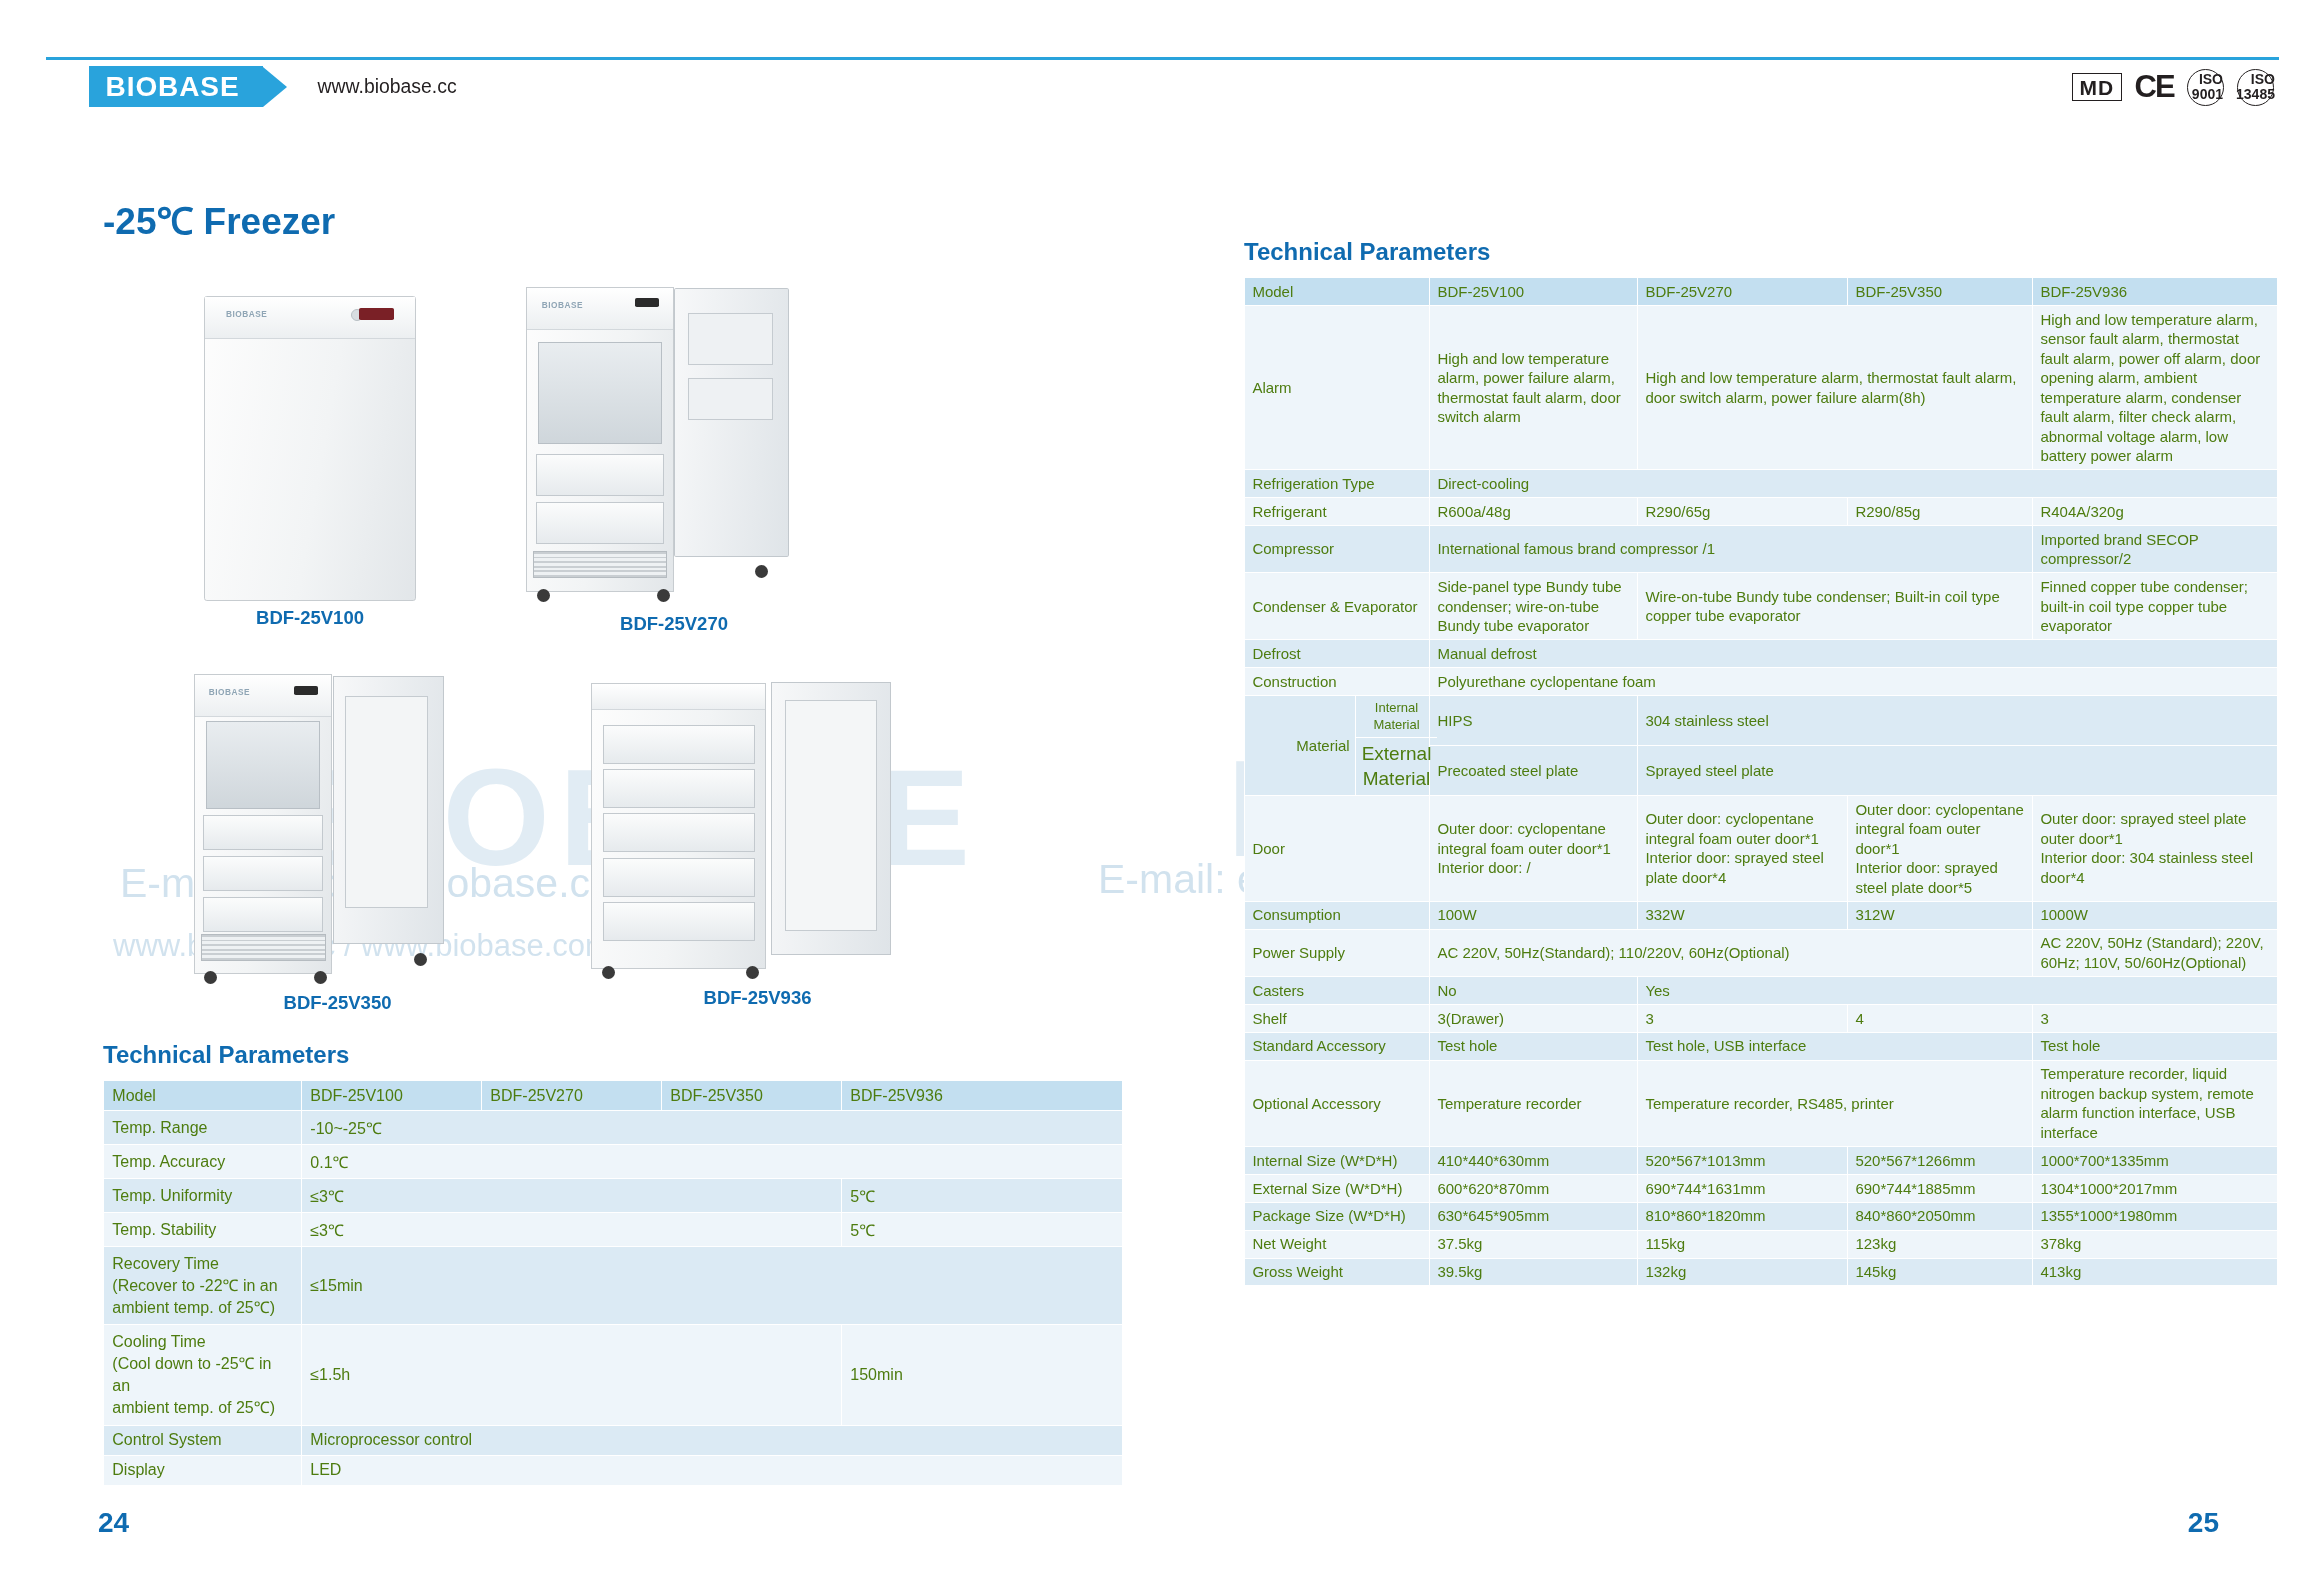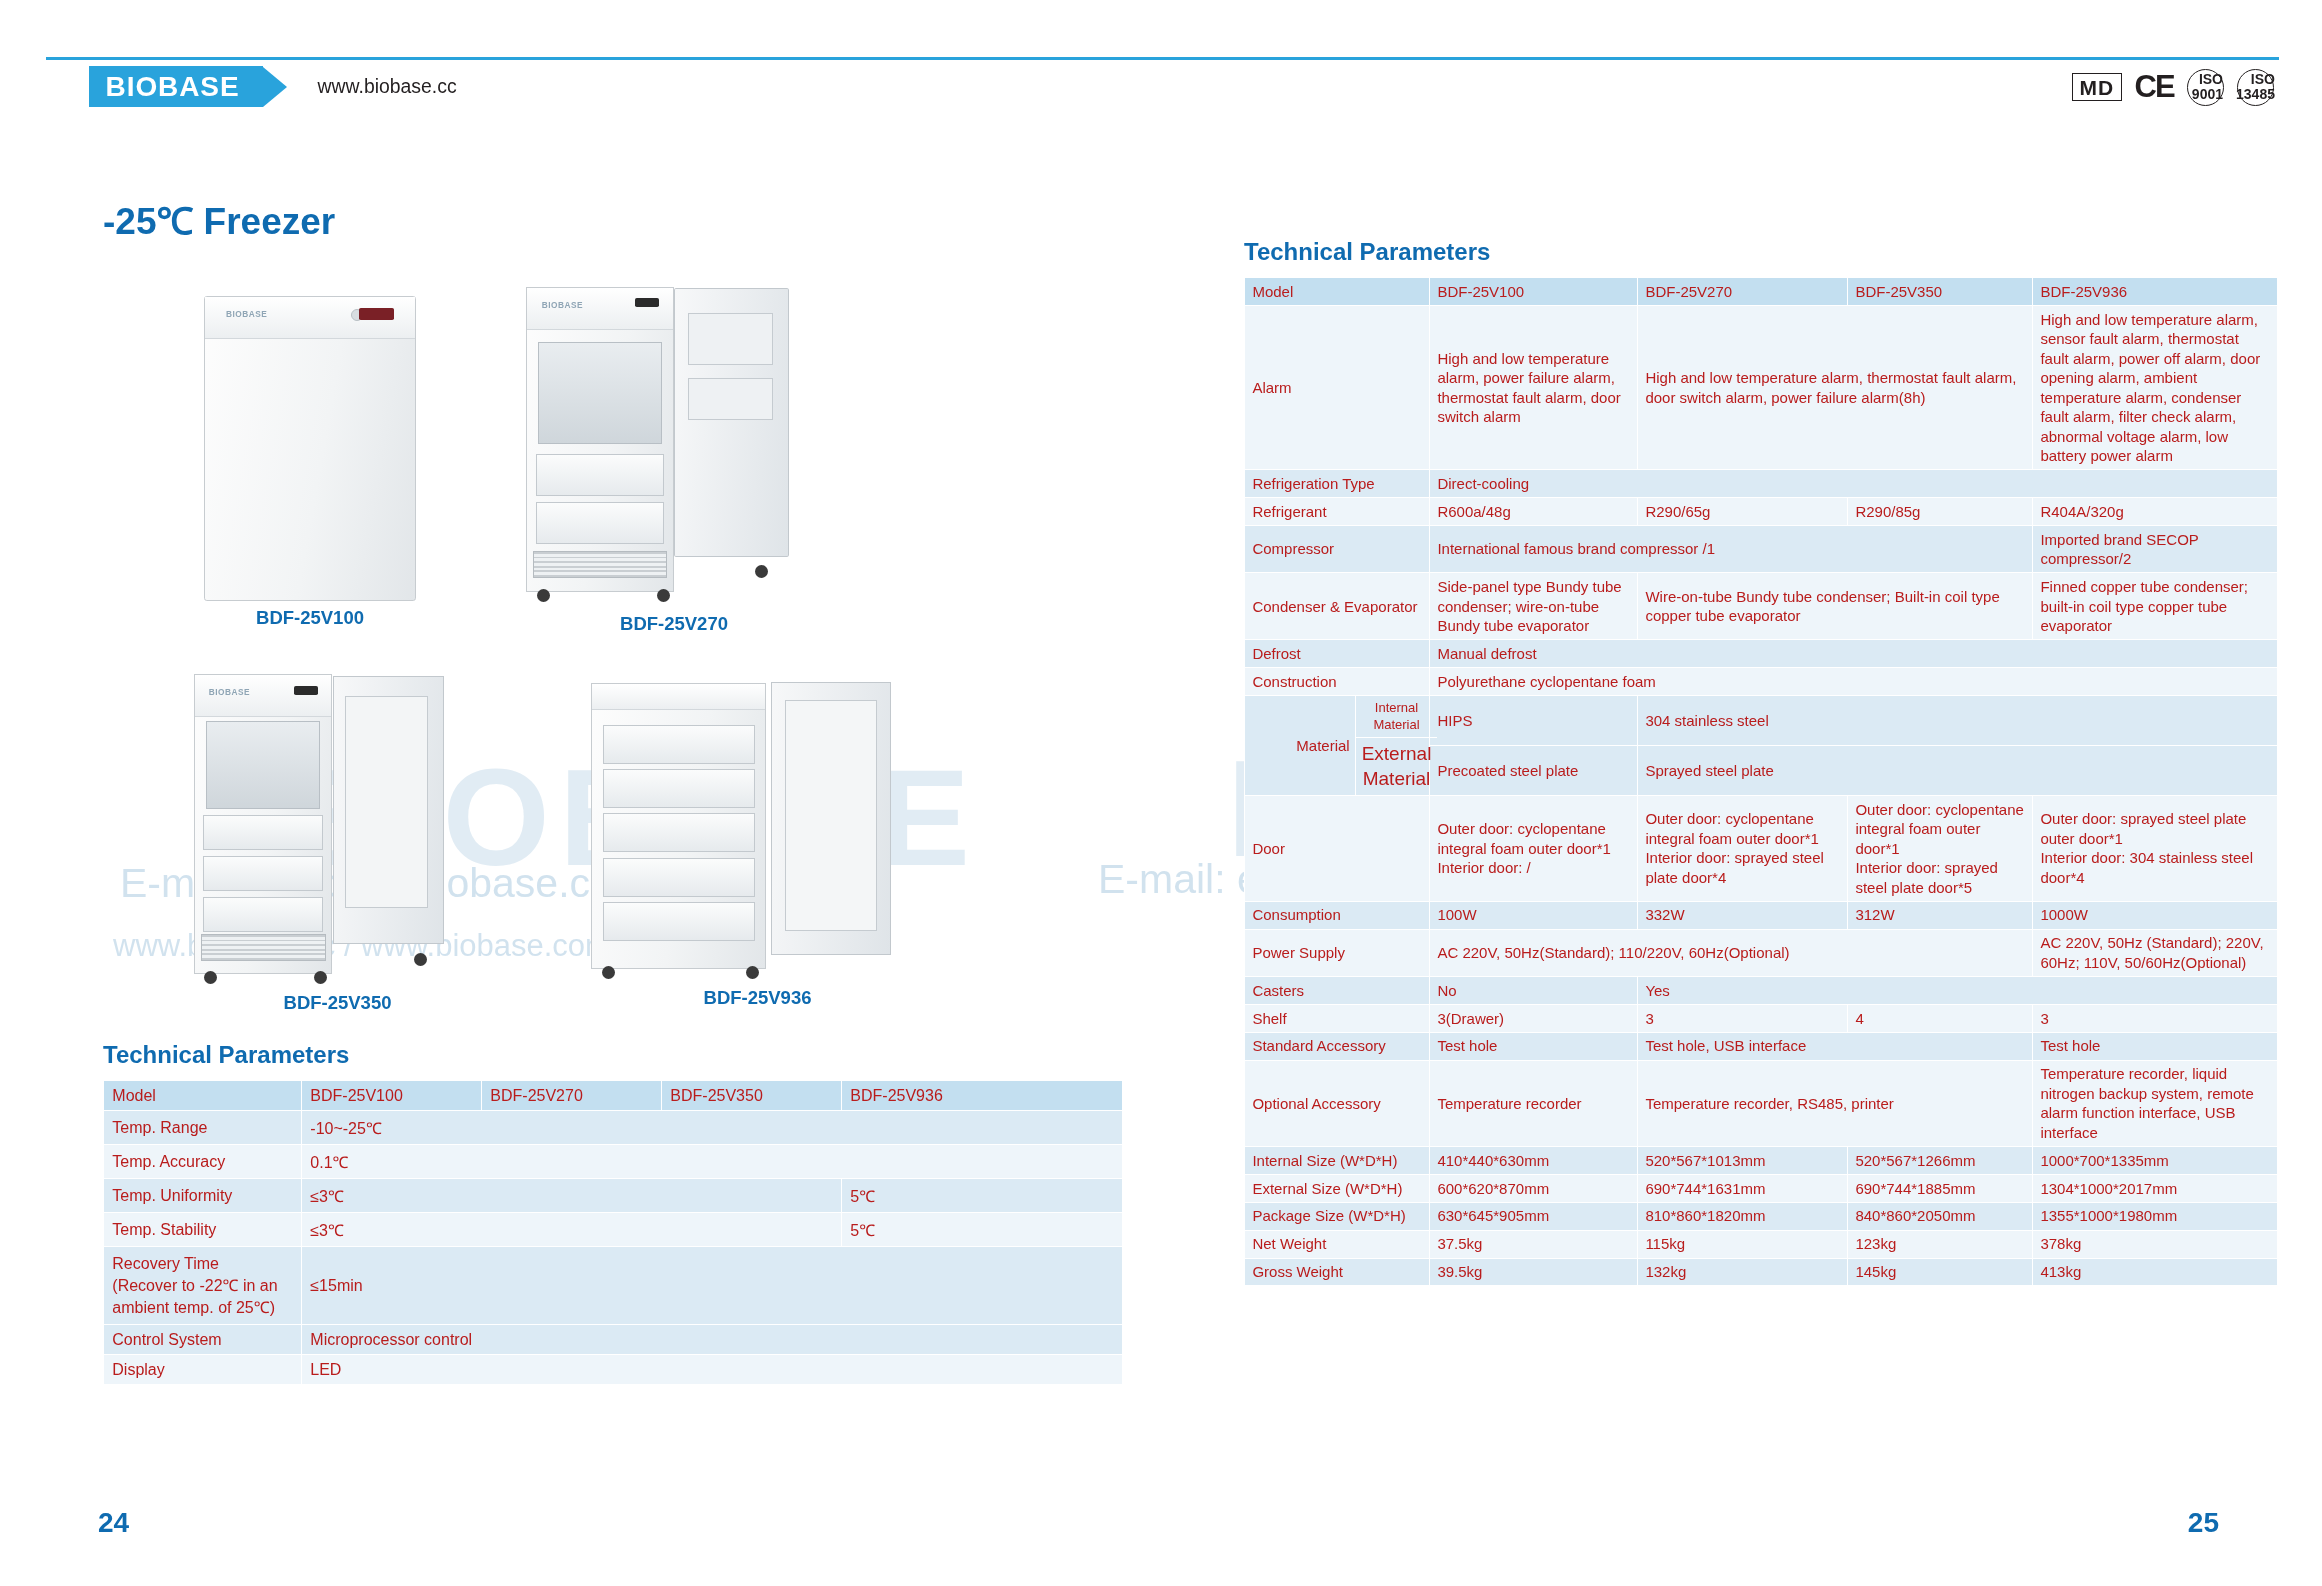--- a/index.html
+++ b/index.html
@@ -124,21 +124,21 @@
   }
   .wm-site {
     position: absolute; font-size: 31px; color: rgba(120,170,205,0.34);
   }
   
   .section-title {
     color: #0f6bb0; font-size: 24px; font-weight: bold;
   }
   table.spec {
     border-collapse: collapse; table-layout: fixed;
-    font-size: 16px; color: #b91c1c;
+    font-size: 16px; color: #4d7c0f;
   }
   table.spec td, table.spec th {
     border: 0.9px solid #ffffff;
     padding: 5.5px 8.3px; vertical-align: middle; text-align: left;
     font-weight: normal;
   }
   .row-a { background: #dbeaf4; }
   .row-b { background: #eef5fa; }
   .hdr { background: #c3dff0; font-weight: normal; }
   .multi { line-height: 1.38; }
@@ -300,20 +300,27 @@
         <td>Temp. Stability</td>
         <td colspan="3">≤3℃</td>
         <td>5℃</td>
       </tr>
       <tr class="row-a">
         <td class="multi" style="white-space:pre-line">Recovery Time
 (Recover to -22℃ in an
 ambient temp. of  25℃)</td>
         <td colspan="4" style="vertical-align:middle">≤15min</td>
       </tr>
+      <tr class="row-b">
+        <td class="multi" style="white-space:pre-line">Cooling Time
+(Cool down to -25℃ in an
+ambient temp. of  25℃)</td>
+        <td colspan="3" style="vertical-align:middle">≤1.5h</td>
+        <td style="vertical-align:middle">150min</td>
+      </tr>
       <tr class="row-a">
         <td>Control System</td>
         <td colspan="4">Microprocessor control</td>
       </tr>
       <tr class="row-b">
         <td>Display</td>
         <td colspan="4">LED</td>
       </tr>
     </tbody>
   </table>

